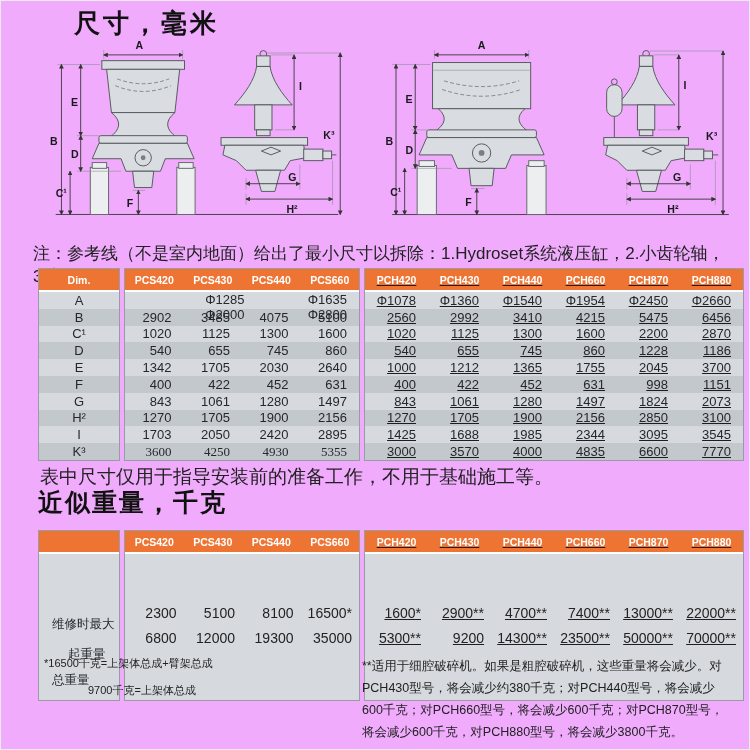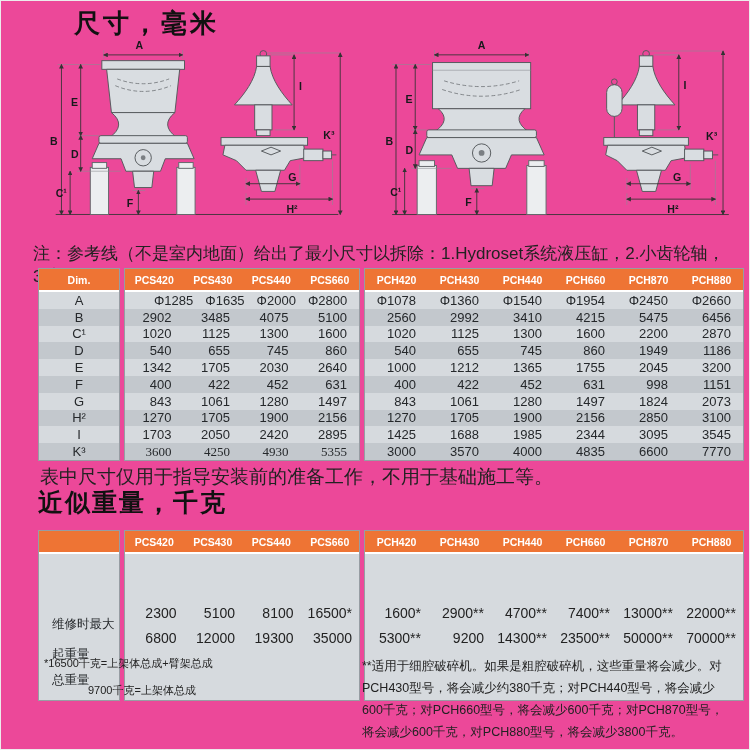--- a/index.html
+++ b/index.html
@@ -1,16 +1,16 @@
 <!DOCTYPE html>
 <html><head>
 <meta charset="utf-8">
 <style>
   html,body{margin:0;padding:0;background:#ffffff;}
-  .page{position:relative;width:750px;height:750px;background:#ec4899;overflow:hidden;
+  .page{position:relative;width:750px;height:750px;background:#f0abfc;overflow:hidden;
         font-family:"Liberation Sans","DejaVu Sans",sans-serif;color:#1c1e21;
         box-shadow:inset 0 0 0 1px #ececec;}
 
   
   .h-dim{position:absolute;top:6px;left:74px;margin:0;font-size:26px;font-weight:700;letter-spacing:3px;color:#111;}
   .h-weight{position:absolute;top:486px;left:38px;margin:0;font-size:25px;font-weight:700;letter-spacing:2px;color:#111;}
   .note-top{position:absolute;top:242px;left:33px;width:700px;margin:0;font-size:17px;color:#222;}
   .note-table{position:absolute;top:464px;left:40px;width:690px;margin:0;font-size:19px;color:#222;}
 
   
@@ -24,36 +24,36 @@
   .dash{fill:none;stroke:#6a6e72;stroke-width:0.8;stroke-dasharray:4 2.5;}
   .dlabel{font-size:11px;font-weight:700;fill:#17191b;}
 
   
   .tablewrap{position:absolute;left:38px;width:690px;display:flex;gap:4px;}
   .dimtable{top:268px;justify-content:space-between;}
   .weighttable{top:530px;}
   .tblock{border:1px solid #979da3;background:#d6dade;display:flex;flex-direction:column;box-sizing:border-box;}
   .lblock{width:82px;flex:none;}
   .pcsblock{width:236px;flex:none;}
-  .pchblock{width:380px;flex:none;}
+  .pchblock{width:380px;flex:none;text-decoration:underline;}
   .thead{display:grid;background:#EE7434;border-bottom:2px solid #ffffff;min-height:21px;align-items:center;}
   .th{color:#fff;font-size:10.5px;font-weight:700;text-align:center;padding:4px 0 3px;}
   .tbody{flex:1;}
   .tr{display:grid;align-items:center;}
   .dimtable .tr{height:16.8px;}
   .dimtable .tbody > .tr:nth-child(even){background:#c3c8cd;}
   .dimtable .td{font-size:13px;text-align:right;padding-right:12px;color:#25282b;}
   .label-cell{text-align:center;font-size:13px;color:#25282b;display:block;}
   .weighttable .tbody{padding-top:46px;padding-bottom:10px;}
   .weighttable .tr{height:25px;}
   .weighttable .td{font-size:14px;text-align:right;padding-right:7px;color:#222;}
   .wlabels{padding:0;}
   .wlabel-line{font-size:12.5px;color:#25282b;padding-left:13px;height:20px;line-height:20px;}
   .wl1{margin-top:14px;}
-  .wl2{margin-top:10px;}
+  .wl2{margin-top:10px;margin-left:16px;}
   .wl3{margin-top:6px;}
 
   
   .footnotes{position:absolute;top:656px;left:44px;width:688px;display:flex;gap:18px;}
   .fn-left{width:300px;flex:none;font-size:11px;color:#222;}
   .fn-left p{margin:0;}
   .fn-left .indent{margin-top:12px;padding-left:44px;}
   .fn-right{flex:1;font-size:12.5px;line-height:1.75;color:#222;}
   .fn-right p{margin:0;}
 </style>
@@ -255,21 +255,21 @@
         </div>
     </div>
     <div class="tblock pcsblock">
         <div class="thead" style="grid-template-columns: repeat(4, 1fr);">
           <span class="th">PCS420</span>
           <span class="th">PCS430</span>
           <span class="th">PCS440</span>
           <span class="th">PCS660</span>
         </div>
         <div class="tbody">
-          <div class="tr" style="grid-template-columns: repeat(4, 1fr); margin-left: 29px;">
+          <div class="tr" style="grid-template-columns: repeat(2, 1fr); margin-left: 29px;">
             <span class="td">Φ1285</span>
             <span class="td">Φ1635</span>
             <span class="td">Φ2000</span>
             <span class="td">Φ2800</span>
           </div>
           <div class="tr" style="grid-template-columns: repeat(4, 1fr);">
             <span class="td">2902</span>
             <span class="td">3485</span>
             <span class="td">4075</span>
             <span class="td">5100</span>
@@ -356,30 +356,30 @@
             <span class="td">1300</span>
             <span class="td">1600</span>
             <span class="td">2200</span>
             <span class="td">2870</span>
           </div>
           <div class="tr" style="grid-template-columns: repeat(6, 1fr);">
             <span class="td">540</span>
             <span class="td">655</span>
             <span class="td">745</span>
             <span class="td">860</span>
-            <span class="td">1949</span>
+            <span class="td">1228</span>
             <span class="td">1186</span>
           </div>
           <div class="tr" style="grid-template-columns: repeat(6, 1fr);">
             <span class="td">1000</span>
             <span class="td">1212</span>
             <span class="td">1365</span>
             <span class="td">1755</span>
             <span class="td">2045</span>
-            <span class="td">3200</span>
+            <span class="td">3700</span>
           </div>
           <div class="tr" style="grid-template-columns: repeat(6, 1fr);">
             <span class="td">400</span>
             <span class="td">422</span>
             <span class="td">452</span>
             <span class="td">631</span>
             <span class="td">998</span>
             <span class="td">1151</span>
           </div>
           <div class="tr" style="grid-template-columns: repeat(6, 1fr);">

